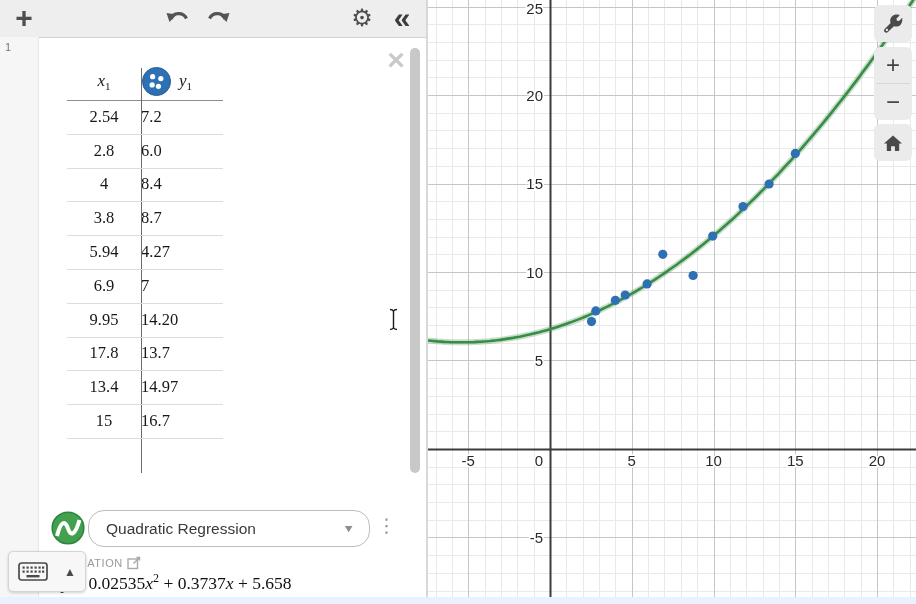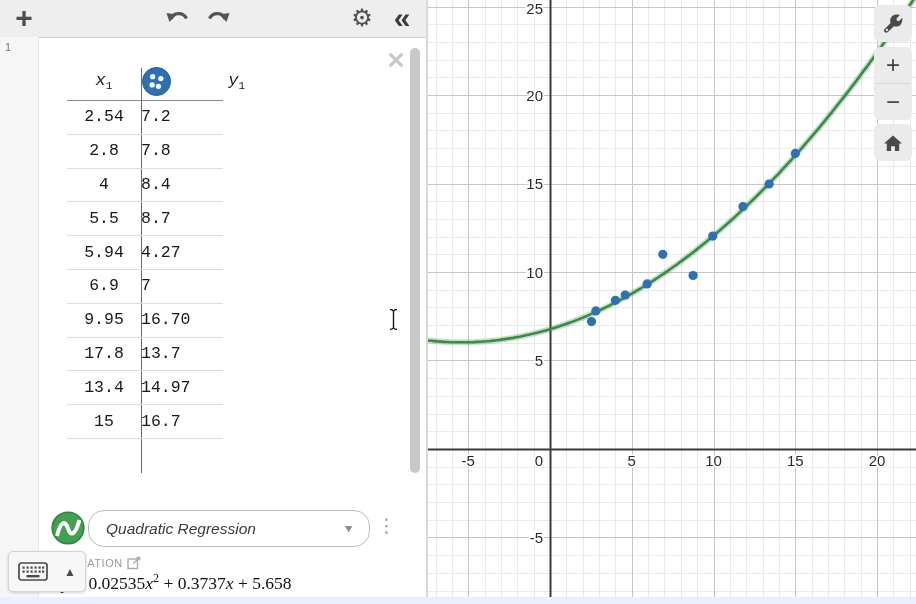--- a/index.html
+++ b/index.html
@@ -16,35 +16,35 @@
   .undo-btn{left:160px;width:36px;}
   .redo-btn{left:200px;width:36px;}
 
   .gutter{position:absolute;left:0;top:37px;width:38px;height:560px;background:#f6f6f6;border-right:1px solid #e7e7e7;}
   .item-number{position:absolute;left:5px;top:41px;font-size:11px;color:#767676;}
   .close-x{position:absolute;left:381px;top:46px;width:30px;height:30px;font-size:30px;font-weight:bold;color:#c9c9c9;line-height:28px;text-align:center;cursor:pointer;}
 
   .scroll-thumb{position:absolute;left:410px;top:48px;width:10px;height:425px;background:#c8c8c8;border-radius:5px;}
 
   
-  .tbl{position:absolute;left:67px;top:62px;width:178px;font-family:Liberation Mono, monospace;color:#181818;}
+  .tbl{position:absolute;left:67px;top:62px;width:178px;font-family:Liberation Serif, serif;color:#181818;}
   .tbl-head{display:flex;height:38px;align-items:center;}
   .tbl-row{display:flex;height:33.8px;align-items:center;}
   .cell{text-align:center;font-size:16.5px;}
   .c1{width:74px;}
-  .c2{width:104px;display:flex;align-items:center;justify-content:space-between;gap:13px;}
+  .c2{width:104px;display:flex;align-items:center;justify-content:flex-start;gap:7px;}
   .hdr-var{font-style:italic;font-size:17px;}
   .hdr-sub{font-size:11px;vertical-align:-4px;}
   .tbl-underline{position:absolute;left:0;top:38px;width:156px;height:1px;background:#8c8c8c;}
   .tbl-sep{position:absolute;left:0;width:156px;height:1px;background:#dcdcdc;}
   .tbl-vdiv{position:absolute;left:73.5px;top:6px;width:1px;height:405px;background:#6b6b6b;}
 
   
   .fit-icon{position:absolute;left:51px;top:511px;width:34px;height:34px;}
-  .dropdown{position:absolute;left:88px;top:510px;width:282px;height:37px;background:#fff;border:1px solid #bdbdbd;border-radius:16px;box-sizing:border-box;cursor:pointer;font-style:italic;}
+  .dropdown{position:absolute;left:88px;top:510px;width:282px;height:37px;background:#fff;border:1px solid #bdbdbd;border-radius:16px;box-sizing:border-box;cursor:pointer;}
   .dropdown-label{position:absolute;left:17px;top:0;line-height:35px;font-size:15.5px;color:#3a3a3a;}
   .dropdown-caret{position:absolute;right:14px;top:0;line-height:35px;font-size:13px;color:#8e8e8e;transform:scaleY(.8);}
   .kebab{position:absolute;left:377px;top:515px;font-size:19px;color:#8f8f8f;line-height:22px;cursor:pointer;letter-spacing:0;}
 
   
   .eq-label{position:absolute;left:62px;top:556px;font-size:11px;color:#9a9a9a;letter-spacing:.5px;display:flex;align-items:center;gap:4px;}
   .equation{position:absolute;left:62px;top:571px;font-family:"Liberation Serif","DejaVu Serif",serif;font-size:17.5px;color:#111;}
   .equation .it{font-style:italic;}
   .equation sup{font-size:12px;}
 
@@ -220,41 +220,41 @@
           <span><span class="hdr-var">y</span><span class="hdr-sub">1</span></span>
         </div>
       </div>
       <div id="tbl-body">
           <div class="tbl-row">
             <div class="cell c1">2.54</div>
             <div class="cell c2">7.2</div>
           </div>
           <div class="tbl-row">
             <div class="cell c1">2.8</div>
-            <div class="cell c2">7.8</div>
+            <div class="cell c2">6.0</div>
           </div>
           <div class="tbl-row">
             <div class="cell c1">4</div>
             <div class="cell c2">8.4</div>
           </div>
           <div class="tbl-row">
-            <div class="cell c1">5.5</div>
+            <div class="cell c1">3.8</div>
             <div class="cell c2">8.7</div>
           </div>
           <div class="tbl-row">
             <div class="cell c1">5.94</div>
             <div class="cell c2">4.27</div>
           </div>
           <div class="tbl-row">
             <div class="cell c1">6.9</div>
             <div class="cell c2">7</div>
           </div>
           <div class="tbl-row">
             <div class="cell c1">9.95</div>
-            <div class="cell c2">16.70</div>
+            <div class="cell c2">14.20</div>
           </div>
           <div class="tbl-row">
             <div class="cell c1">17.8</div>
             <div class="cell c2">13.7</div>
           </div>
           <div class="tbl-row">
             <div class="cell c1">13.4</div>
             <div class="cell c2">14.97</div>
           </div>
           <div class="tbl-row">

